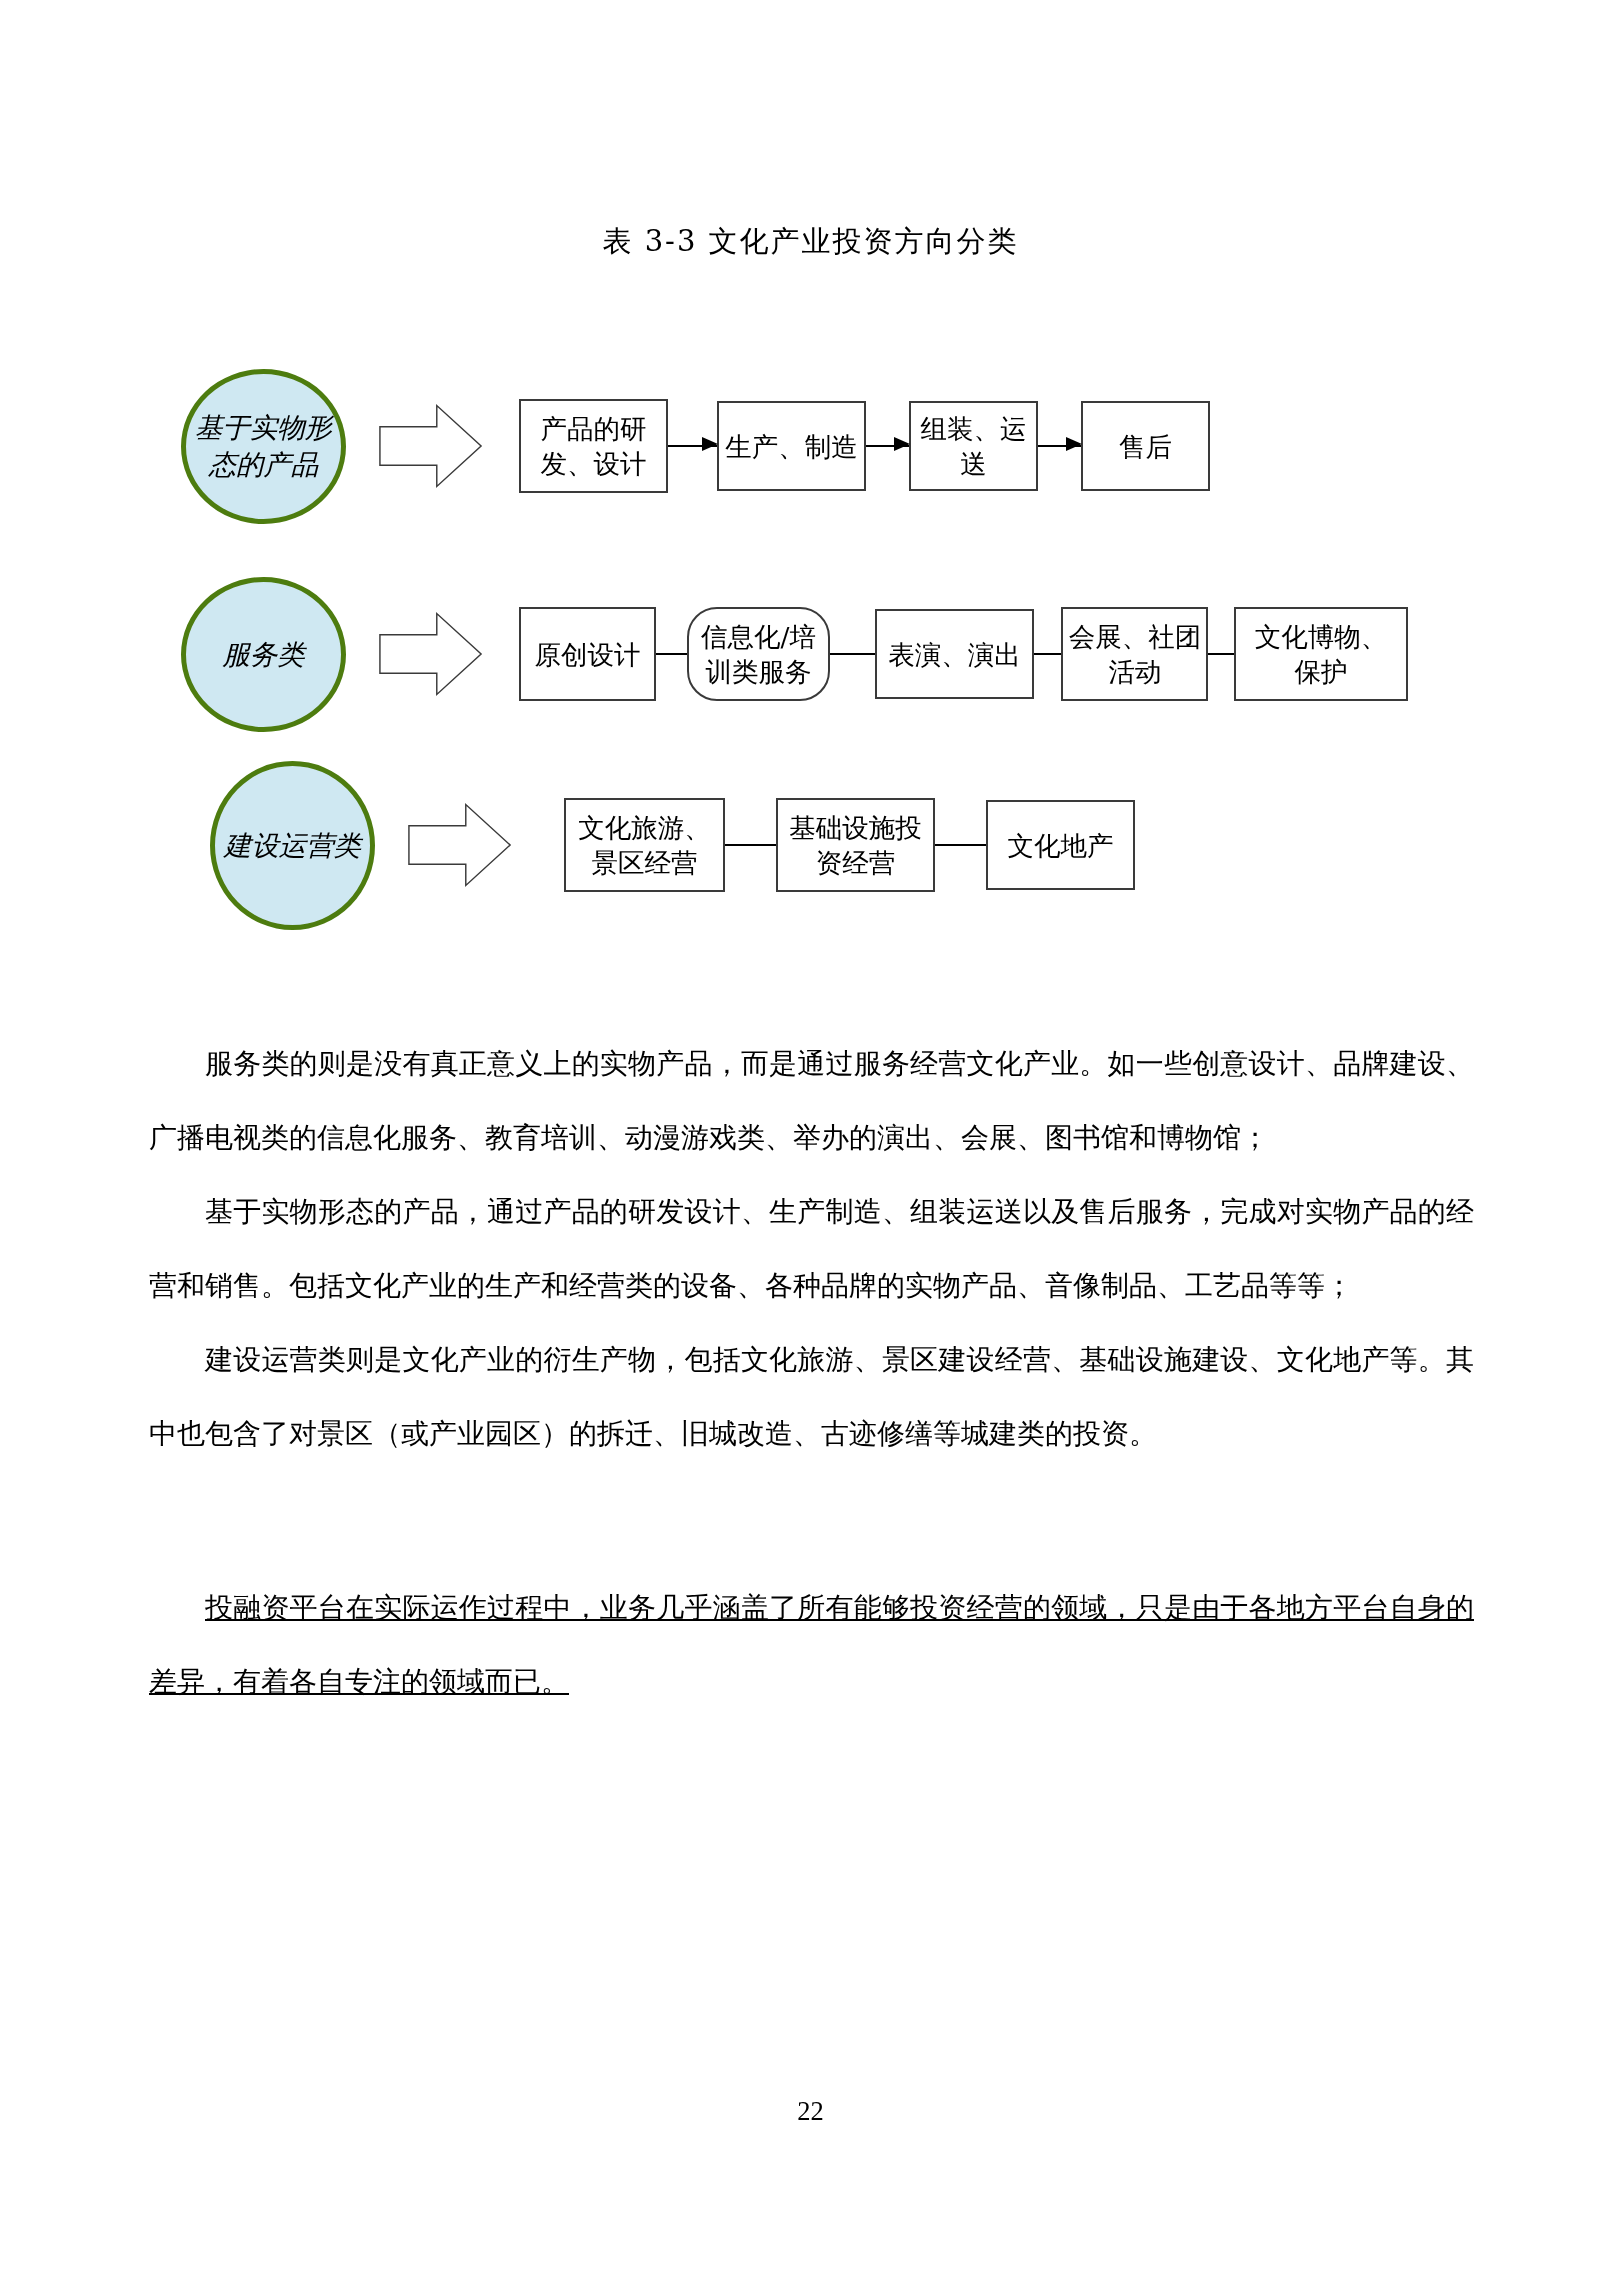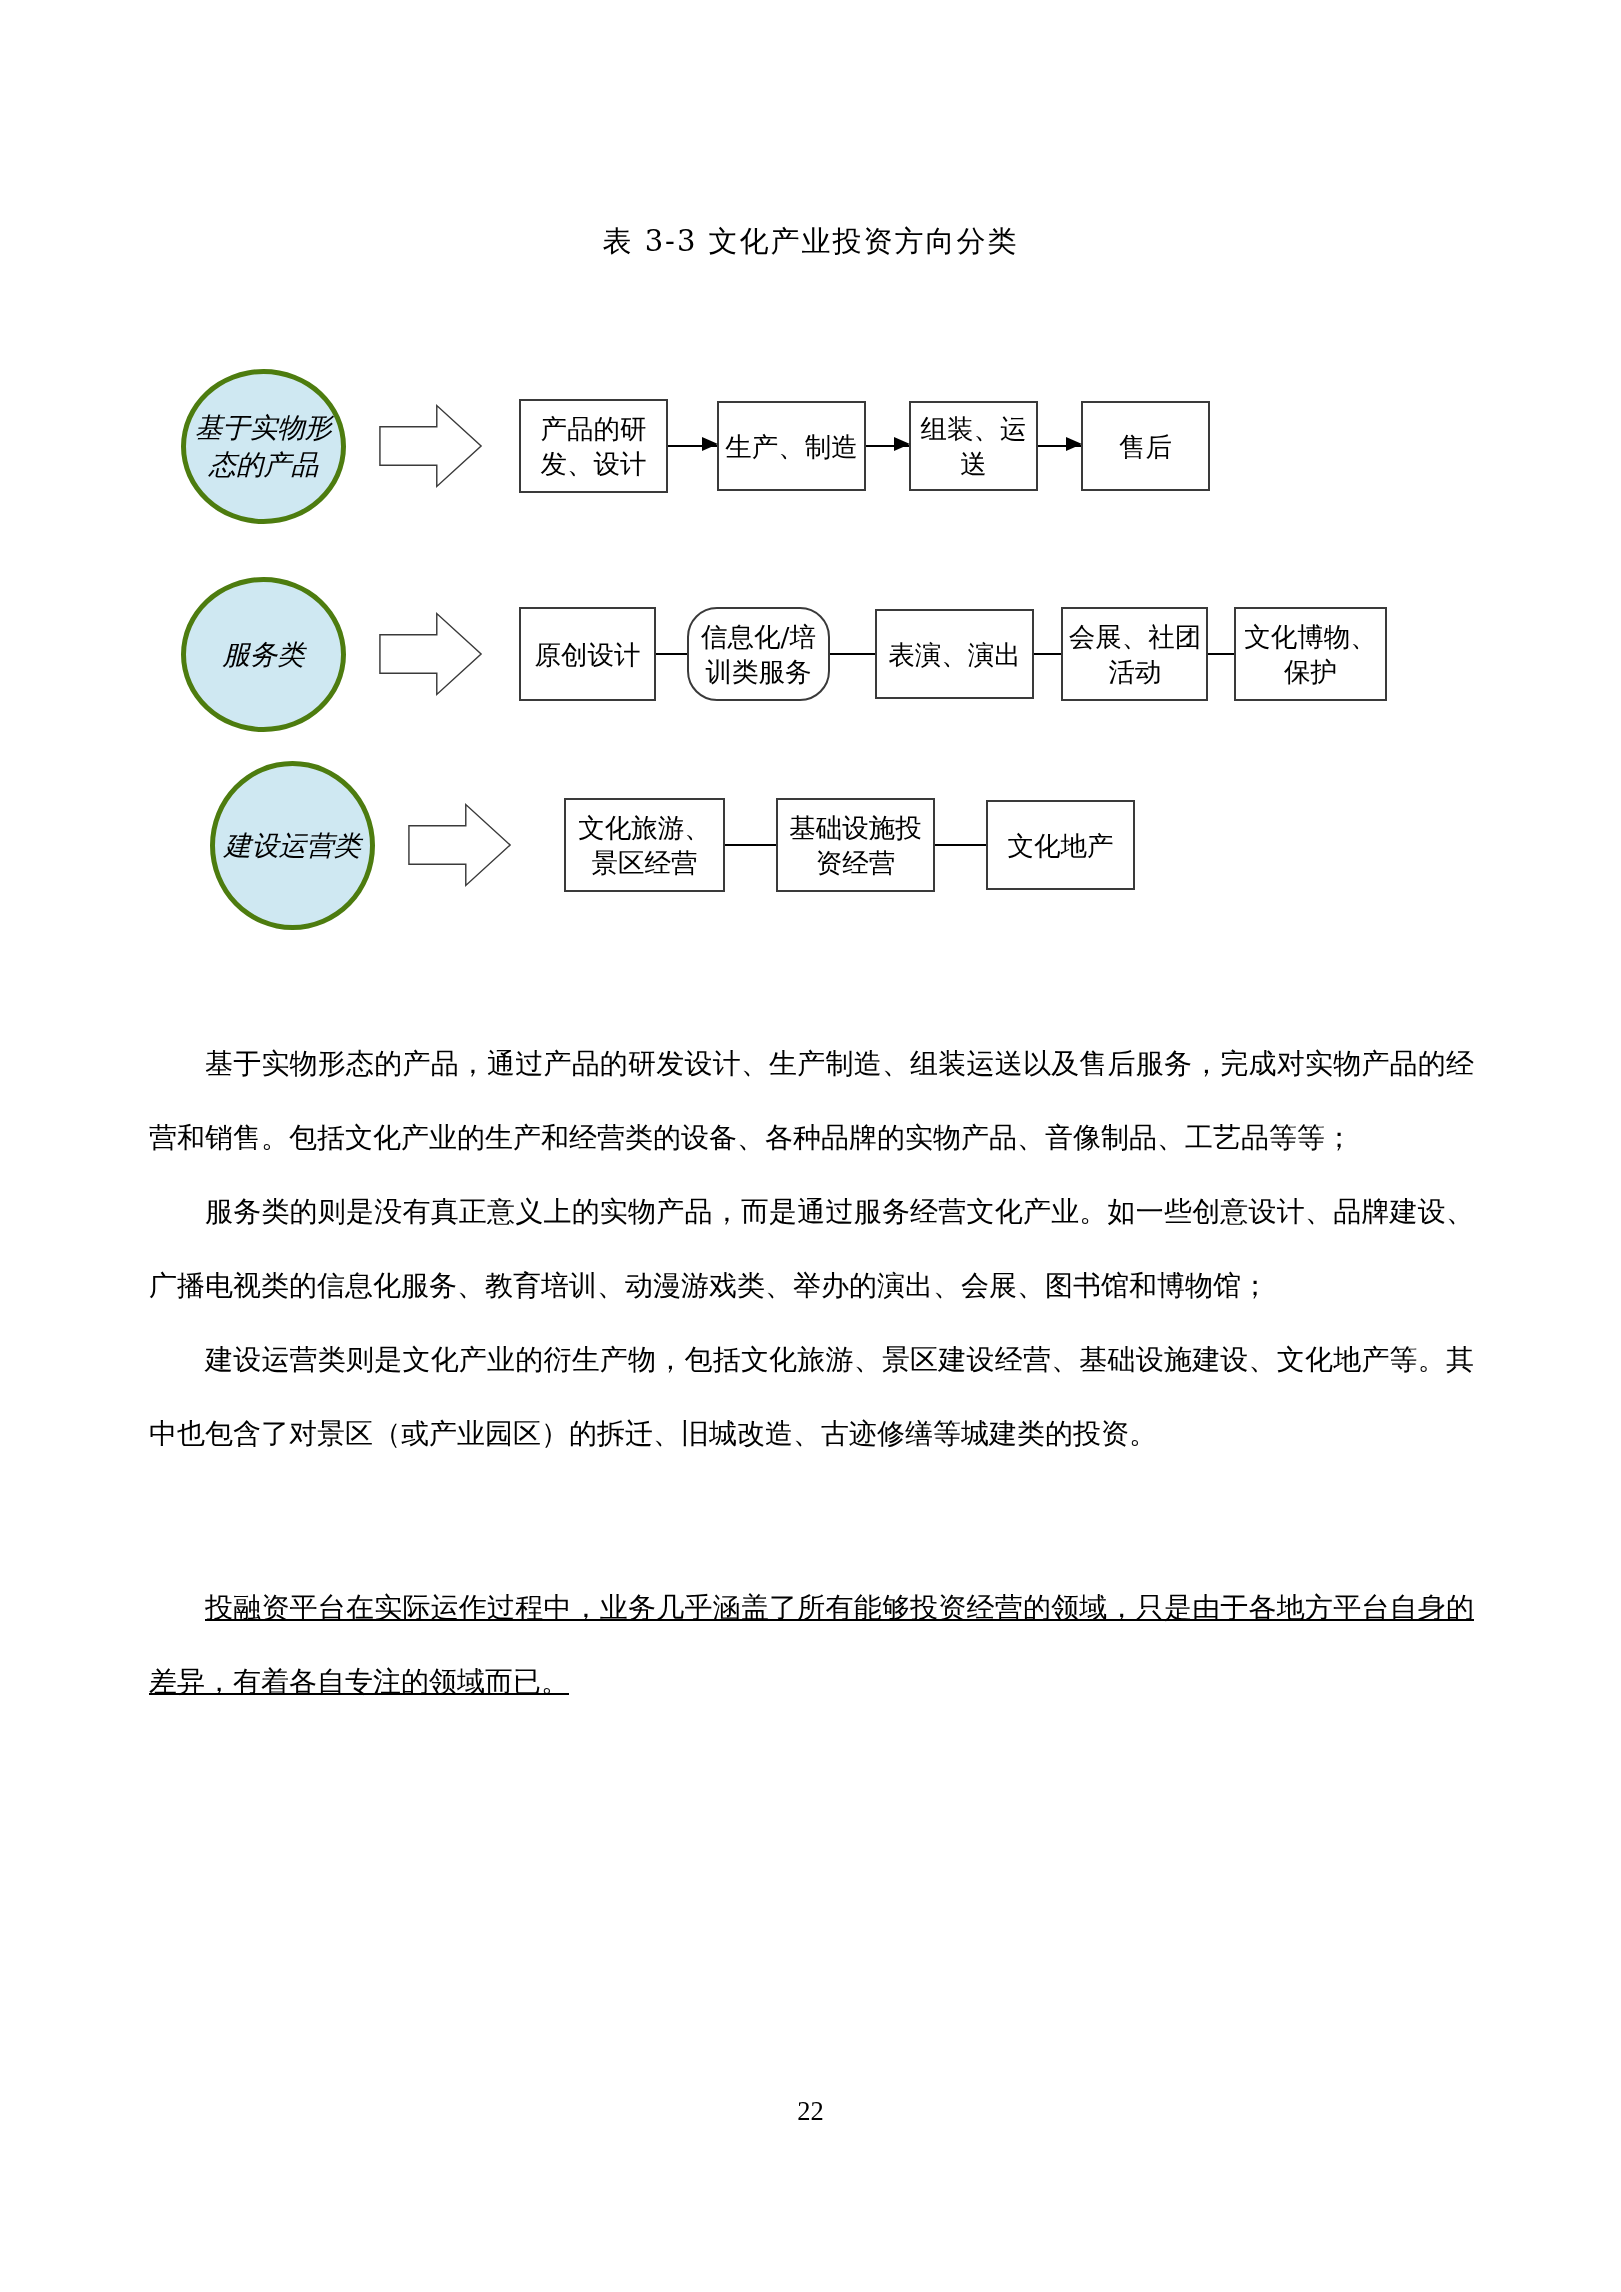--- a/index.html
+++ b/index.html
@@ -102,41 +102,41 @@
     <div class="dbox h-tall" style="margin-left:35px;width:137px;">原创设计</div>
     <div class="conn" style="width:31px;"></div>
     <div class="dbox h-tall" style="width:143px;border-radius:30px;">信息化/培
 训类服务</div>
     <div class="conn" style="width:45px;"></div>
     <div class="dbox h-mid" style="width:159px;">表演、演出</div>
     <div class="conn" style="width:27.4px;"></div>
     <div class="dbox h-tall" style="width:147px;">会展、社团
 活动</div>
     <div class="conn" style="width:25.5px;"></div>
-    <div class="dbox h-tall" style="width:153px;">文化博物、
+    <div class="dbox h-tall" style="width:174px;">文化博物、
 保护</div>
   </div>
 
   <div class="flow-row flow-row-3">
     <div class="dcircle">建设运营类</div>
     <svg class="big-arrow" viewBox="0 0 110 92" xmlns="http://www.w3.org/2000/svg">
       <polygon points="2,26 61,26 61,4 107,46 61,88 61,66 2,66" fill="#ffffff" stroke="#3a3a3a" stroke-width="1.5"></polygon>
     </svg>
     <div class="dbox h-tall" style="margin-left:51px;width:161px;">文化旅游、
 景区经营</div>
     <div class="conn" style="width:51px;"></div>
     <div class="dbox h-tall" style="width:159px;">基础设施投
 资经营</div>
     <div class="conn" style="width:51px;"></div>
     <div class="dbox h-mid" style="width:149px;">文化地产</div>
   </div>
 
   <div class="body-text">
+    <p>服务类的则是没有真正意义上的实物产品，而是通过服务经营文化产业。如一些创意设计、品牌建设、广播电视类的信息化服务、教育培训、动漫游戏类、举办的演出、会展、图书馆和博物馆；</p>
     <p>基于实物形态的产品，通过产品的研发设计、生产制造、组装运送以及售后服务，完成对实物产品的经营和销售。包括文化产业的生产和经营类的设备、各种品牌的实物产品、音像制品、工艺品等等；</p>
-    <p>服务类的则是没有真正意义上的实物产品，而是通过服务经营文化产业。如一些创意设计、品牌建设、广播电视类的信息化服务、教育培训、动漫游戏类、举办的演出、会展、图书馆和博物馆；</p>
     <p>建设运营类则是文化产业的衍生产物，包括文化旅游、景区建设经营、基础设施建设、文化地产等。其中也包含了对景区（或产业园区）的拆迁、旧城改造、古迹修缮等城建类的投资。</p>
     <p class="gap-before">投融资平台在实际运作过程中，业务几乎涵盖了所有能够投资经营的领域，只是由于各地方平台自身的差异，有着各自专注的领域而已。</p>
   </div>
 
   <div class="page-number">22</div>
 
 </div>
 
 
 </body></html>

